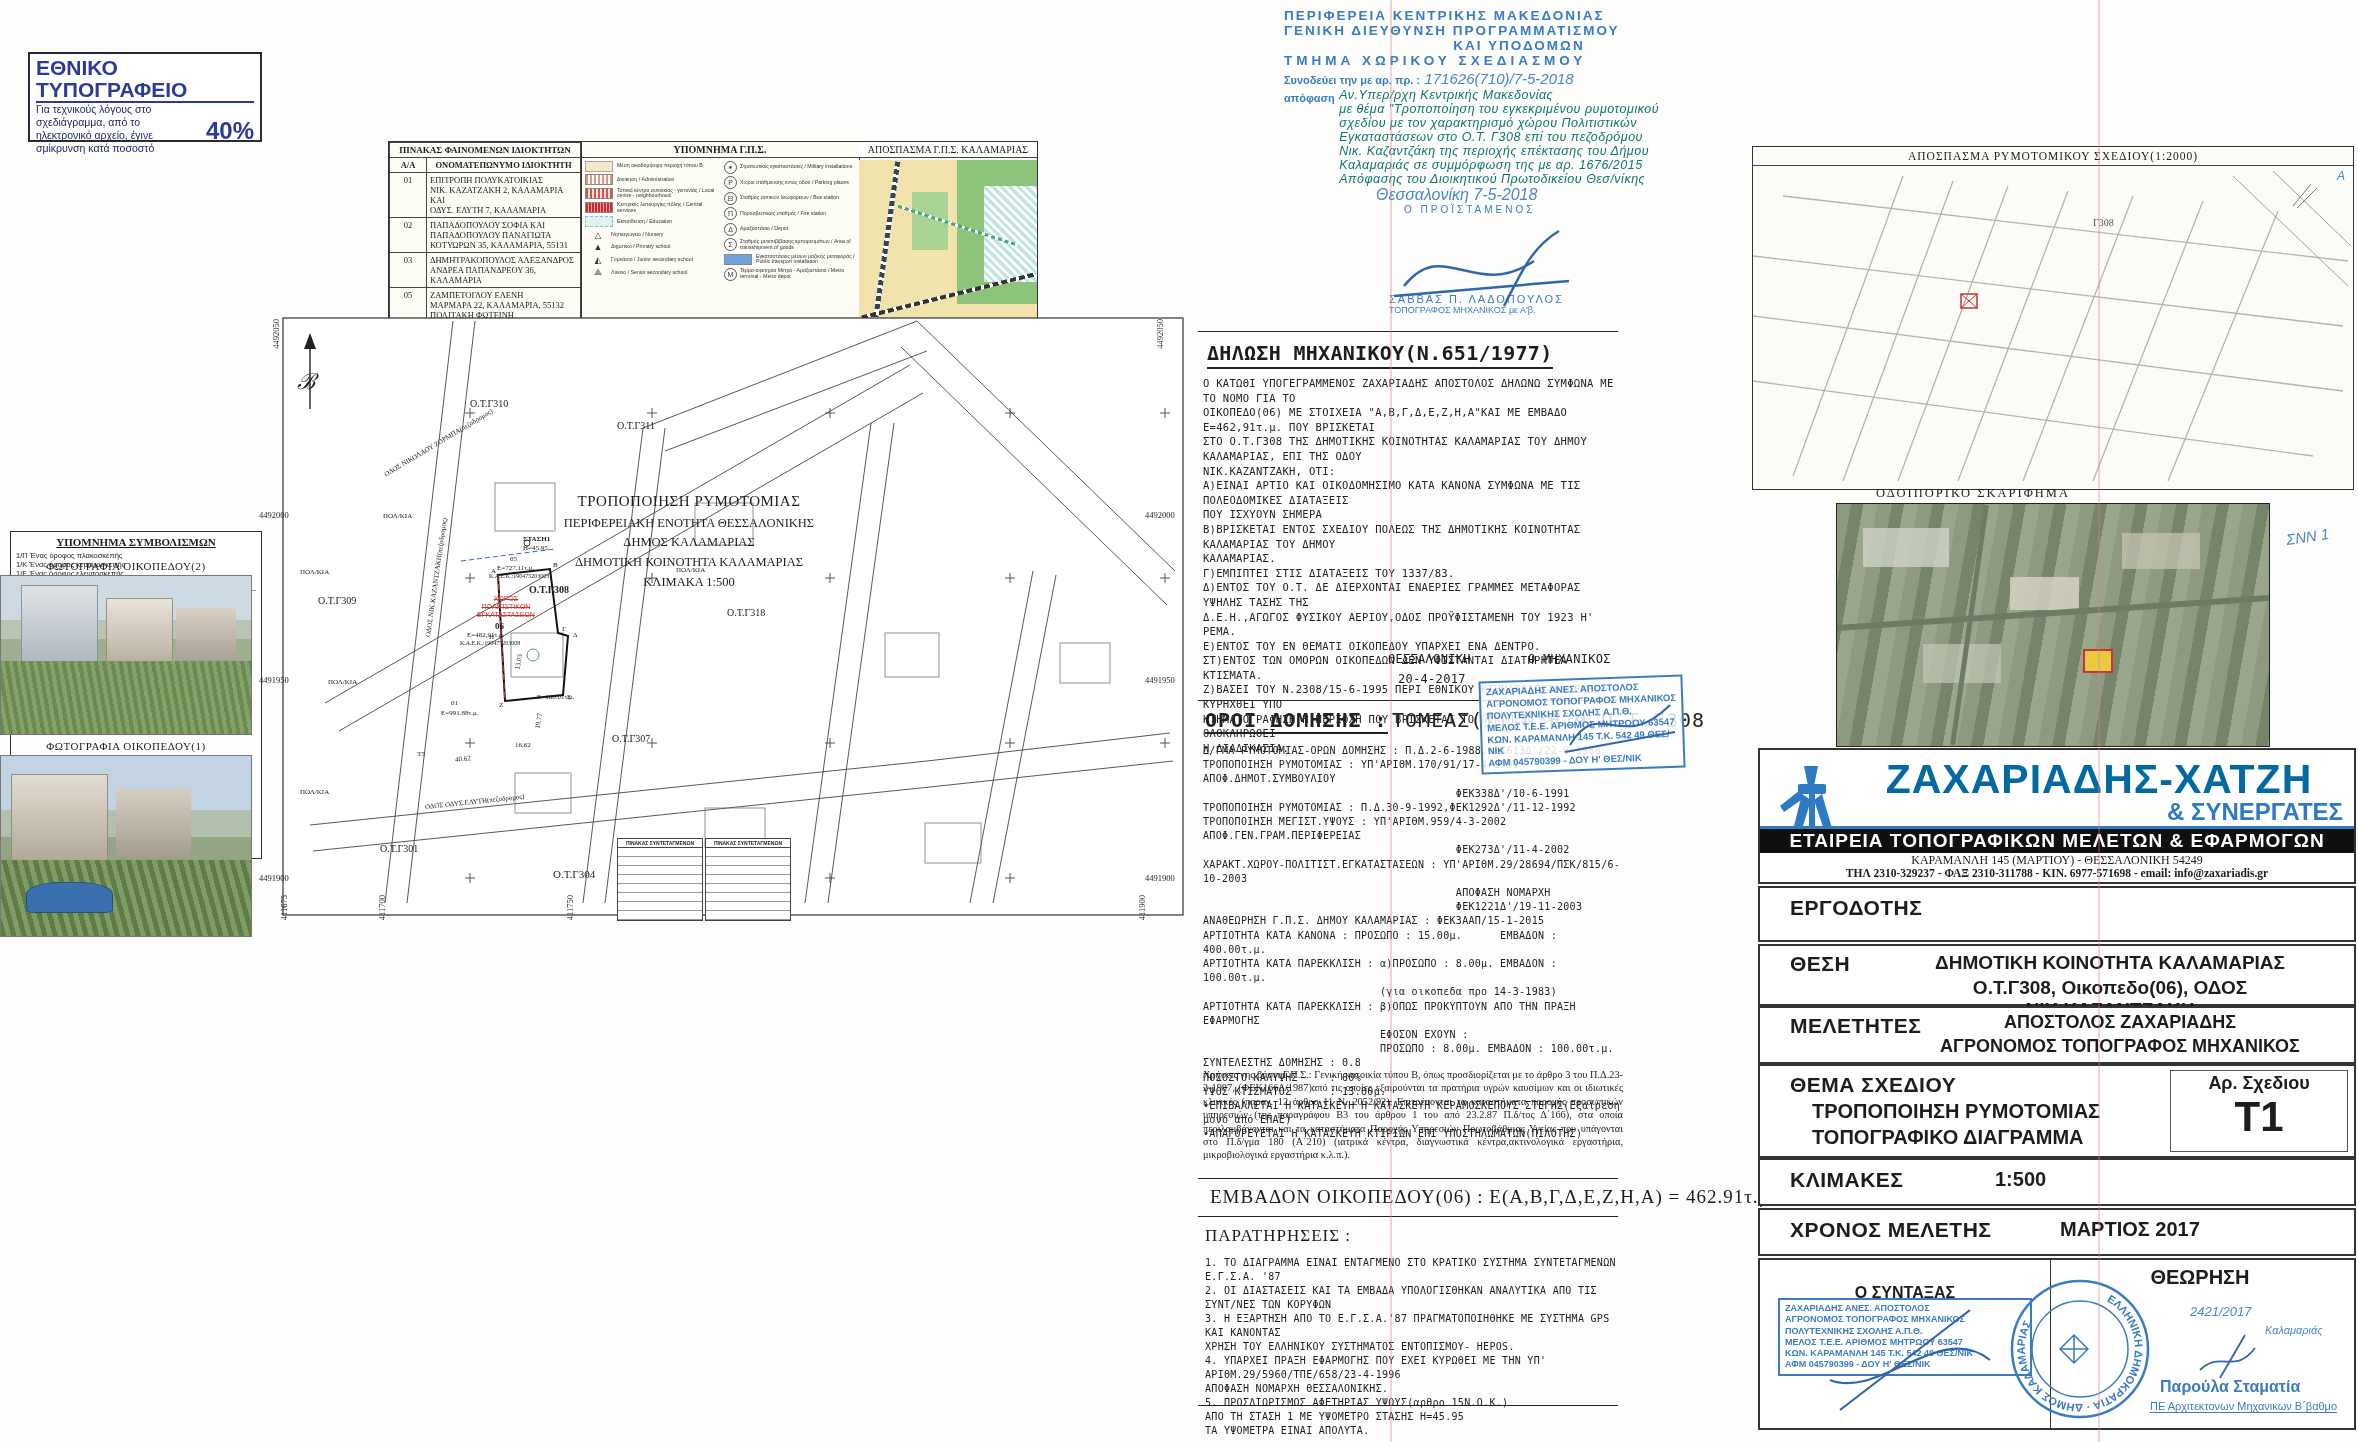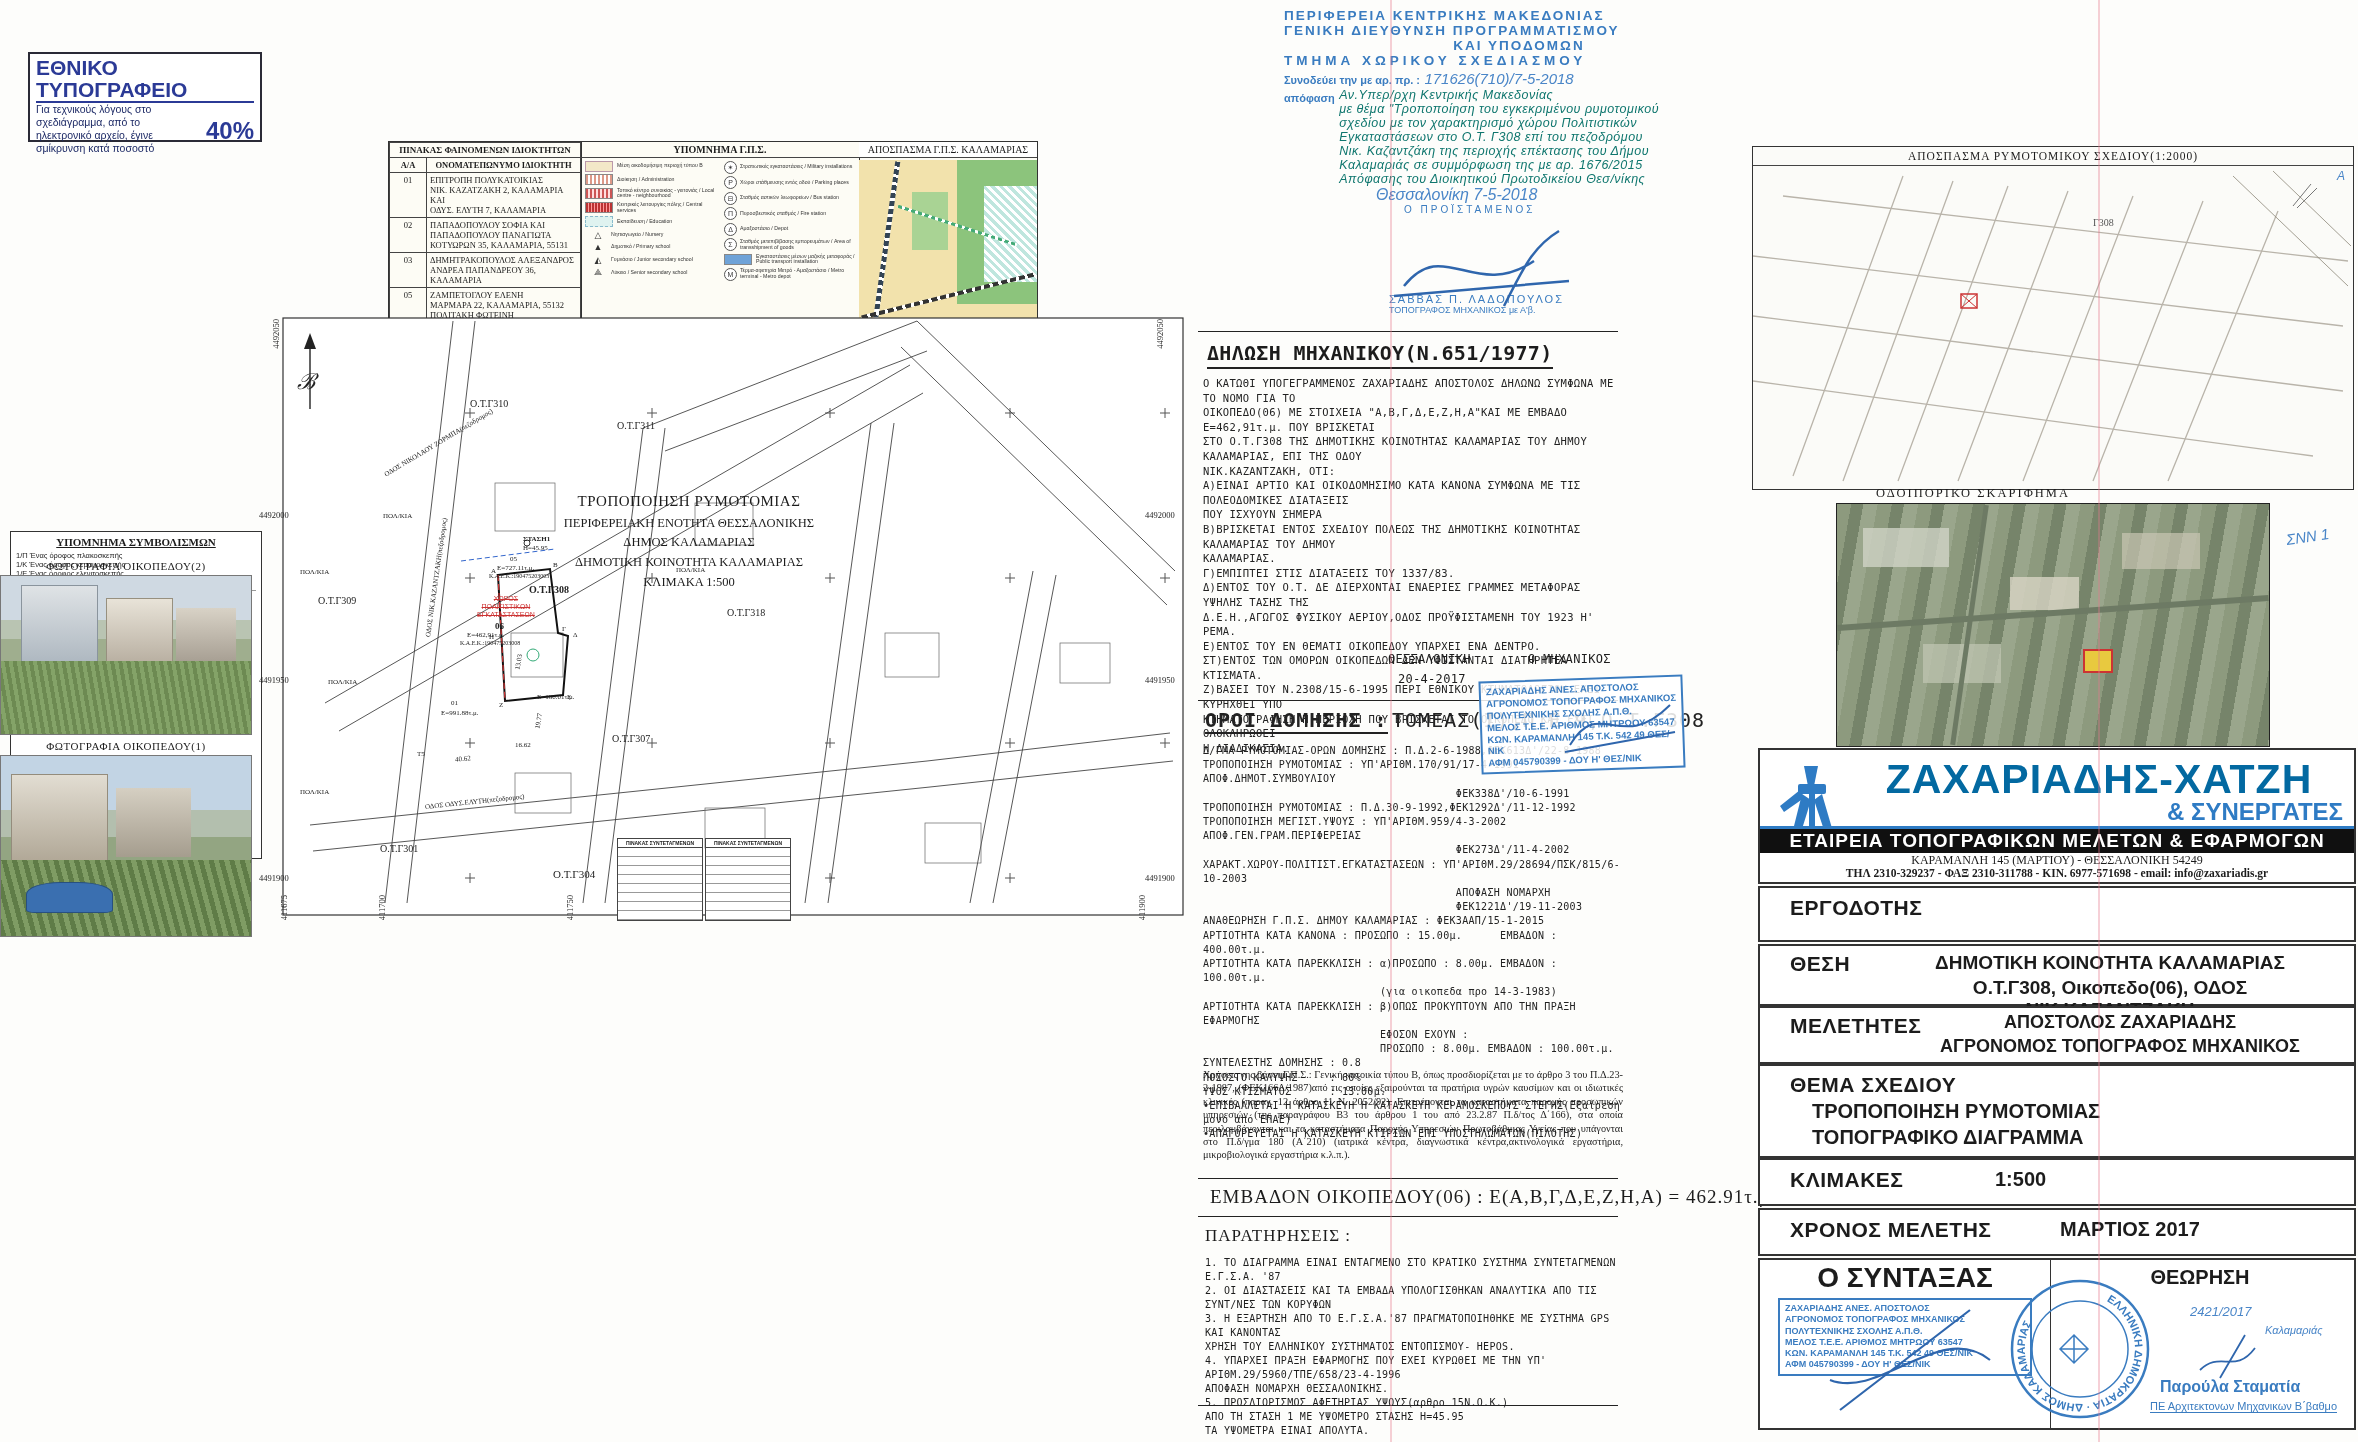--- a/index.html
+++ b/index.html
@@ -629,35 +629,39 @@
 <div class="tb" style="top:1006px;height:54px">
   <div class="abs tblabel" style="left:30px;top:6px">ΜΕΛΕΤΗΤΕΣ</div>
   <div class="abs b ctr" style="left:150px;top:4px;width:420px;font-size:18px">ΑΠΟΣΤΟΛΟΣ ΖΑΧΑΡΙΑΔΗΣ</div>
   <div class="abs b ctr" style="left:150px;top:28px;width:420px;font-size:18px">ΑΓΡΟΝΟΜΟΣ ΤΟΠΟΓΡΑΦΟΣ ΜΗΧΑΝΙΚΟΣ</div>
 </div>
 
 <div class="tb" style="top:1064px;height:90px">
   <div class="abs tblabel" style="left:30px;top:7px">ΘΕΜΑ ΣΧΕΔΙΟΥ</div>
   <div class="abs b" style="left:52px;top:34px;font-size:20px">ΤΡΟΠΟΠΟΙΗΣΗ ΡΥΜΟΤΟΜΙΑΣ</div>
   <div class="abs b" style="left:52px;top:60px;font-size:20px">ΤΟΠΟΓΡΑΦΙΚΟ ΔΙΑΓΡΑΜΜΑ</div>
+  <div class="abs thin" style="left:410px;top:4px;width:176px;height:80px">
+    <div class="ctr b" style="font-size:18px;margin-top:2px">Αρ. Σχεδιου</div>
+    <div class="ctr" style="font-size:42px;font-weight:900;line-height:1.1">T1</div>
+  </div>
 </div>
 
 <div class="tb" style="top:1158px;height:44px">
   <div class="abs tblabel" style="left:30px;top:8px">ΚΛΙΜΑΚΕΣ</div>
   <div class="abs b" style="left:235px;top:8px;font-size:20px">1:500</div>
 </div>
 
 <div class="tb" style="top:1208px;height:44px">
   <div class="abs tblabel" style="left:30px;top:8px">ΧΡΟΝΟΣ ΜΕΛΕΤΗΣ</div>
   <div class="abs b" style="left:300px;top:8px;font-size:20px">ΜΑΡΤΙΟΣ 2017</div>
 </div>
 
 <div class="tb" style="top:1258px;height:168px">
   <div class="abs" style="left:0;top:0;width:290px;height:100%;border-right:1.5px solid #333">
-    <div class="ctr b" style="font-size:28px;margin-top:2px">Ο ΣΥΝΤΑΞΑΣ</div>
+    <div class="ctr b" style="font-size:16px;margin-top:24px">Ο ΣΥΝΤΑΞΑΣ</div>
     <div class="abs bluestamp pre" style="left:18px;top:38px;width:240px;font-size:9px">ΖΑΧΑΡΙΑΔΗΣ ΑΝΕΣ. ΑΠΟΣΤΟΛΟΣ
 ΑΓΡΟΝΟΜΟΣ ΤΟΠΟΓΡΑΦΟΣ ΜΗΧΑΝΙΚΟΣ
 ΠΟΛΥΤΕΧΝΙΚΗΣ ΣΧΟΛΗΣ Α.Π.Θ.
 ΜΕΛΟΣ Τ.Ε.Ε. ΑΡΙΘΜΟΣ ΜΗΤΡΩΟΥ 63547
 ΚΩΝ. ΚΑΡΑΜΑΝΛΗ 145 Τ.Κ. 542 49 ΘΕΣ/ΝΙΚ
 ΑΦΜ 045790399 - ΔΟΥ Η' ΘΕΣ/ΝΙΚ</div>
     <svg class="abs" style="left:60px;top:40px" width="180" height="120">
       <path d="M20,110 L150,10 M10,80 C60,100 120,20 170,60" stroke="#2f66ad" stroke-width="2.2" fill="none"></path>
     </svg>
   </div>

